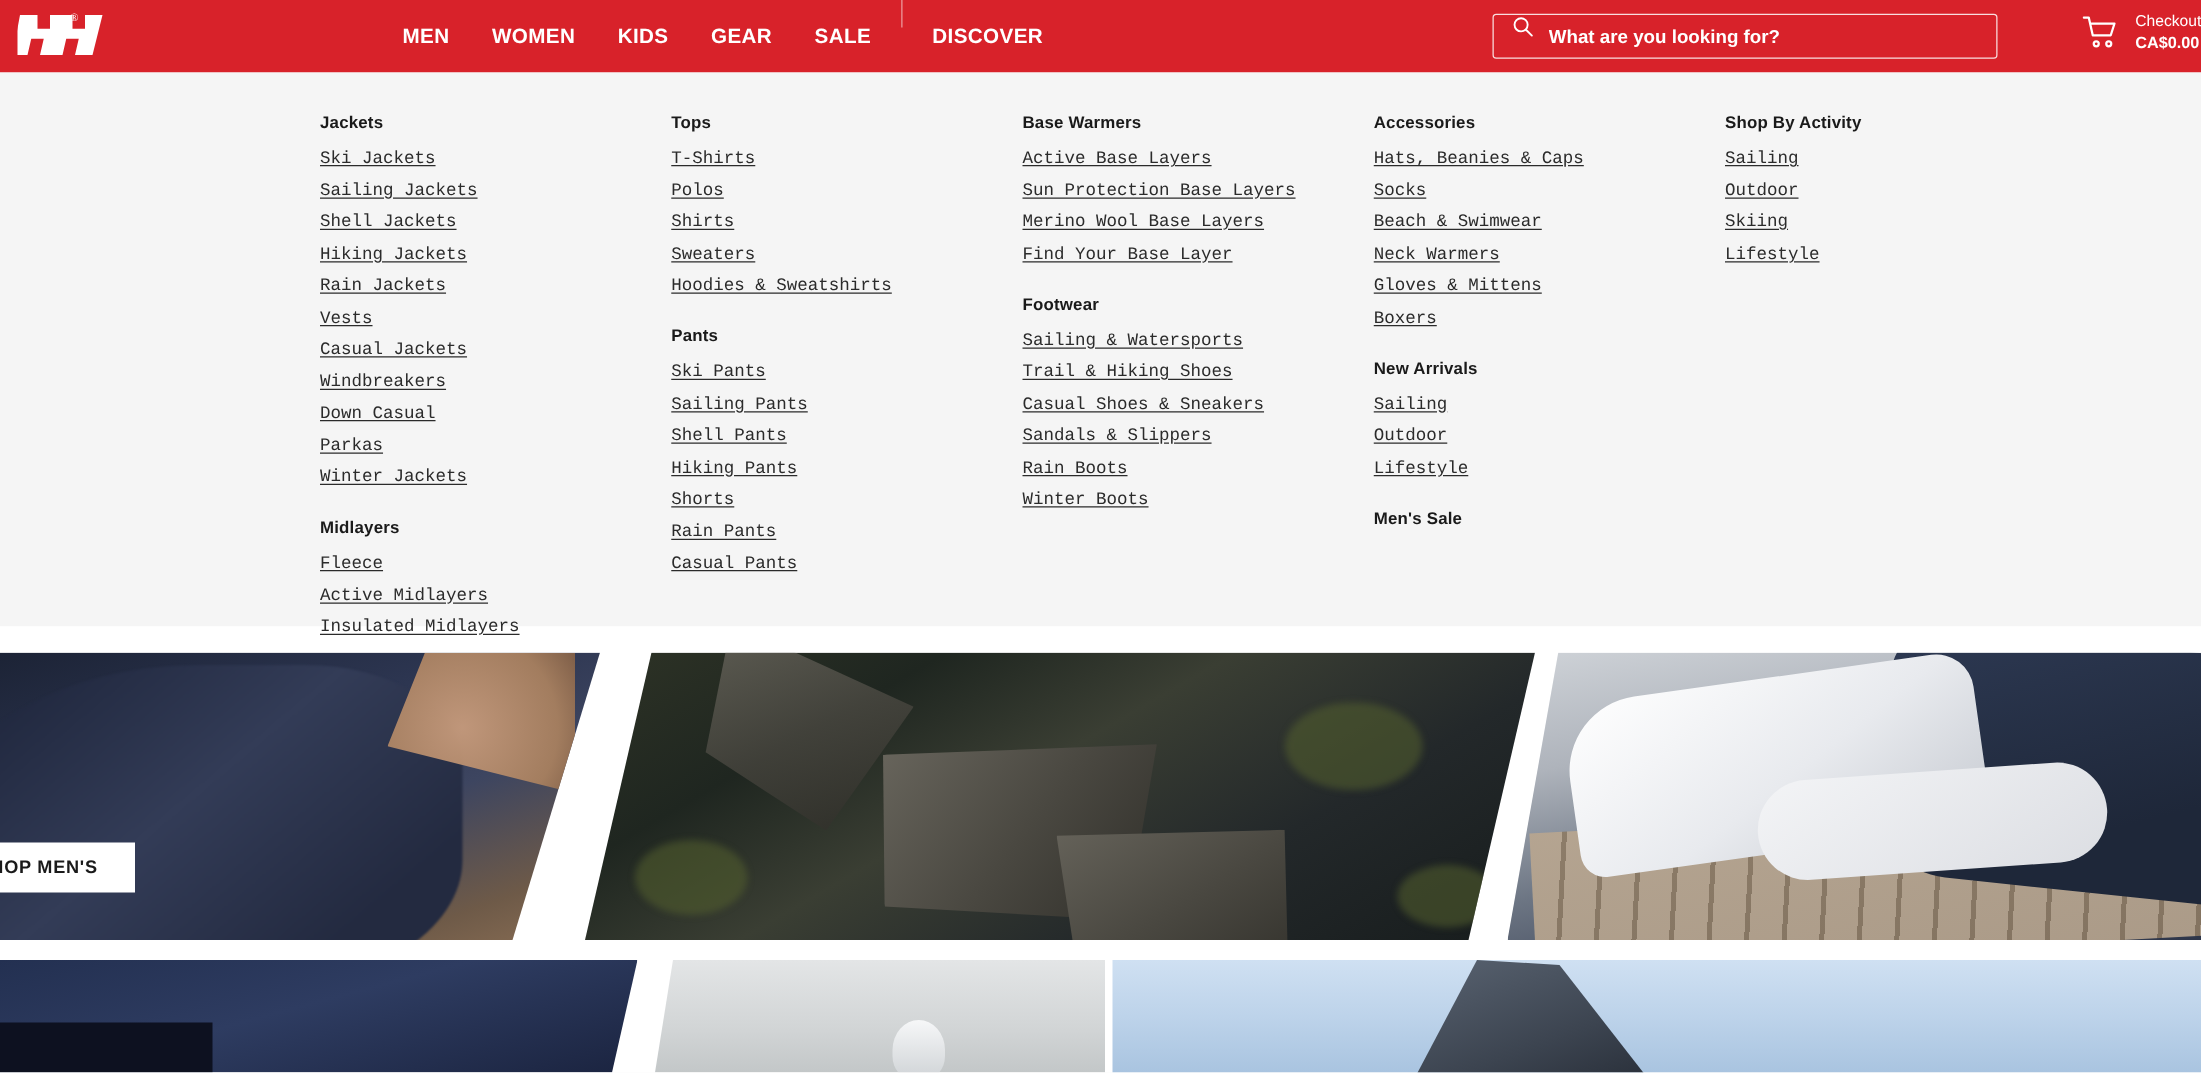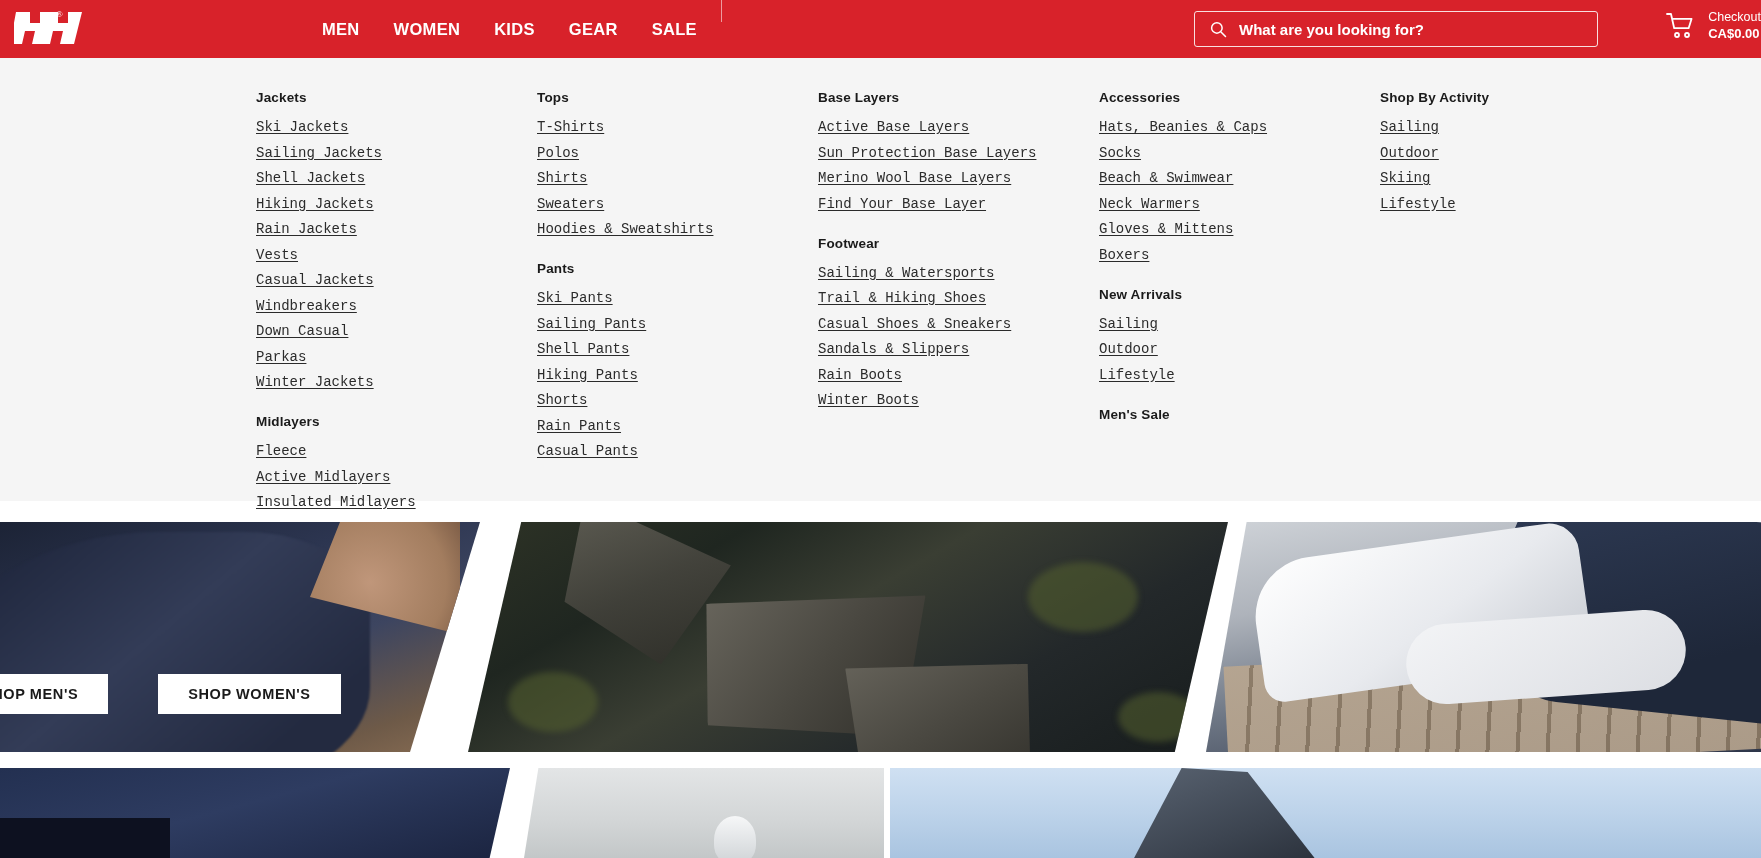--- a/index.html
+++ b/index.html
@@ -60,21 +60,20 @@
     margin: 0 7px;
   }
 
   .search-box {
     position: absolute;
     left: 1194px; top: 11px;
     width: 404px; height: 36px;
     border: 1px solid rgba(255,255,255,0.85);
     border-radius: 3px;
     display: flex;
-    align-items: center;
     padding-left: 14px;
   }
   .search-icon { width: 18px; height: 18px; flex: 0 0 18px; }
   .search-input {
     background: transparent;
     border: none;
     outline: none;
     color: #ffffff;
     font-size: 15px;
     font-weight: bold;
@@ -265,20 +264,21 @@
   </a>
   <span class="logo-reg">®</span>
 
   <nav class="nav">
     <span class="nav-item">MEN</span>
     <span class="nav-item">WOMEN</span>
     <span class="nav-item">KIDS</span>
     <span class="nav-item">GEAR</span>
     <span class="nav-item">SALE</span>
     <span class="nav-sep"></span>
+    <span class="nav-item">DISCOVER</span>
   </nav>
 
   <div class="search-box">
     <svg class="search-icon" viewBox="0 0 24 24" fill="none" stroke="#ffffff" stroke-width="2">
       <circle cx="10.5" cy="10.5" r="7"></circle>
       <line x1="16" y1="16" x2="22" y2="22" stroke-linecap="round"></line>
     </svg>
     <input class="search-input" type="text" placeholder="What are you looking for?" style="">
   </div>
 
@@ -337,21 +337,21 @@
         <a class="mm-link" href="#">Shell Pants</a>
         <a class="mm-link" href="#">Hiking Pants</a>
         <a class="mm-link" href="#">Shorts</a>
         <a class="mm-link" href="#">Rain Pants</a>
         <a class="mm-link" href="#">Casual Pants</a>
       </div>
     </div>
 
     <div class="mm-col">
       <div class="mm-group">
-        <div class="mm-head">Base Layers</div>
+        <div class="mm-head">Base Warmers</div>
         <a class="mm-link" href="#">Active Base Layers</a>
         <a class="mm-link" href="#">Sun Protection Base Layers</a>
         <a class="mm-link" href="#">Merino Wool Base Layers</a>
         <a class="mm-link" href="#">Find Your Base Layer</a>
       </div>
       <div class="mm-group">
         <div class="mm-head">Footwear</div>
         <a class="mm-link" href="#">Sailing &amp; Watersports</a>
         <a class="mm-link" href="#">Trail &amp; Hiking Shoes</a>
         <a class="mm-link" href="#">Casual Shoes &amp; Sneakers</a>
@@ -413,21 +413,20 @@
 
   <div class="hero-panel hp3">
     <div class="hp3-deck"></div>
     <div class="hp3-jacket"></div>
     <div class="hp3-sleeve"></div>
     <div class="hp3-arm"></div>
   </div>
 
   <div class="hero-btns">
     <div class="hero-btn">SHOP MEN'S</div>
-    <div class="hero-btn">SHOP WOMEN'S</div>
   </div>
 </div>
 
 <div class="tiles">
   <div class="tile t1">
     <div class="t1-dark"></div>
   </div>
   <div class="tile t2">
     <div class="t2-ski"></div>
   </div>

